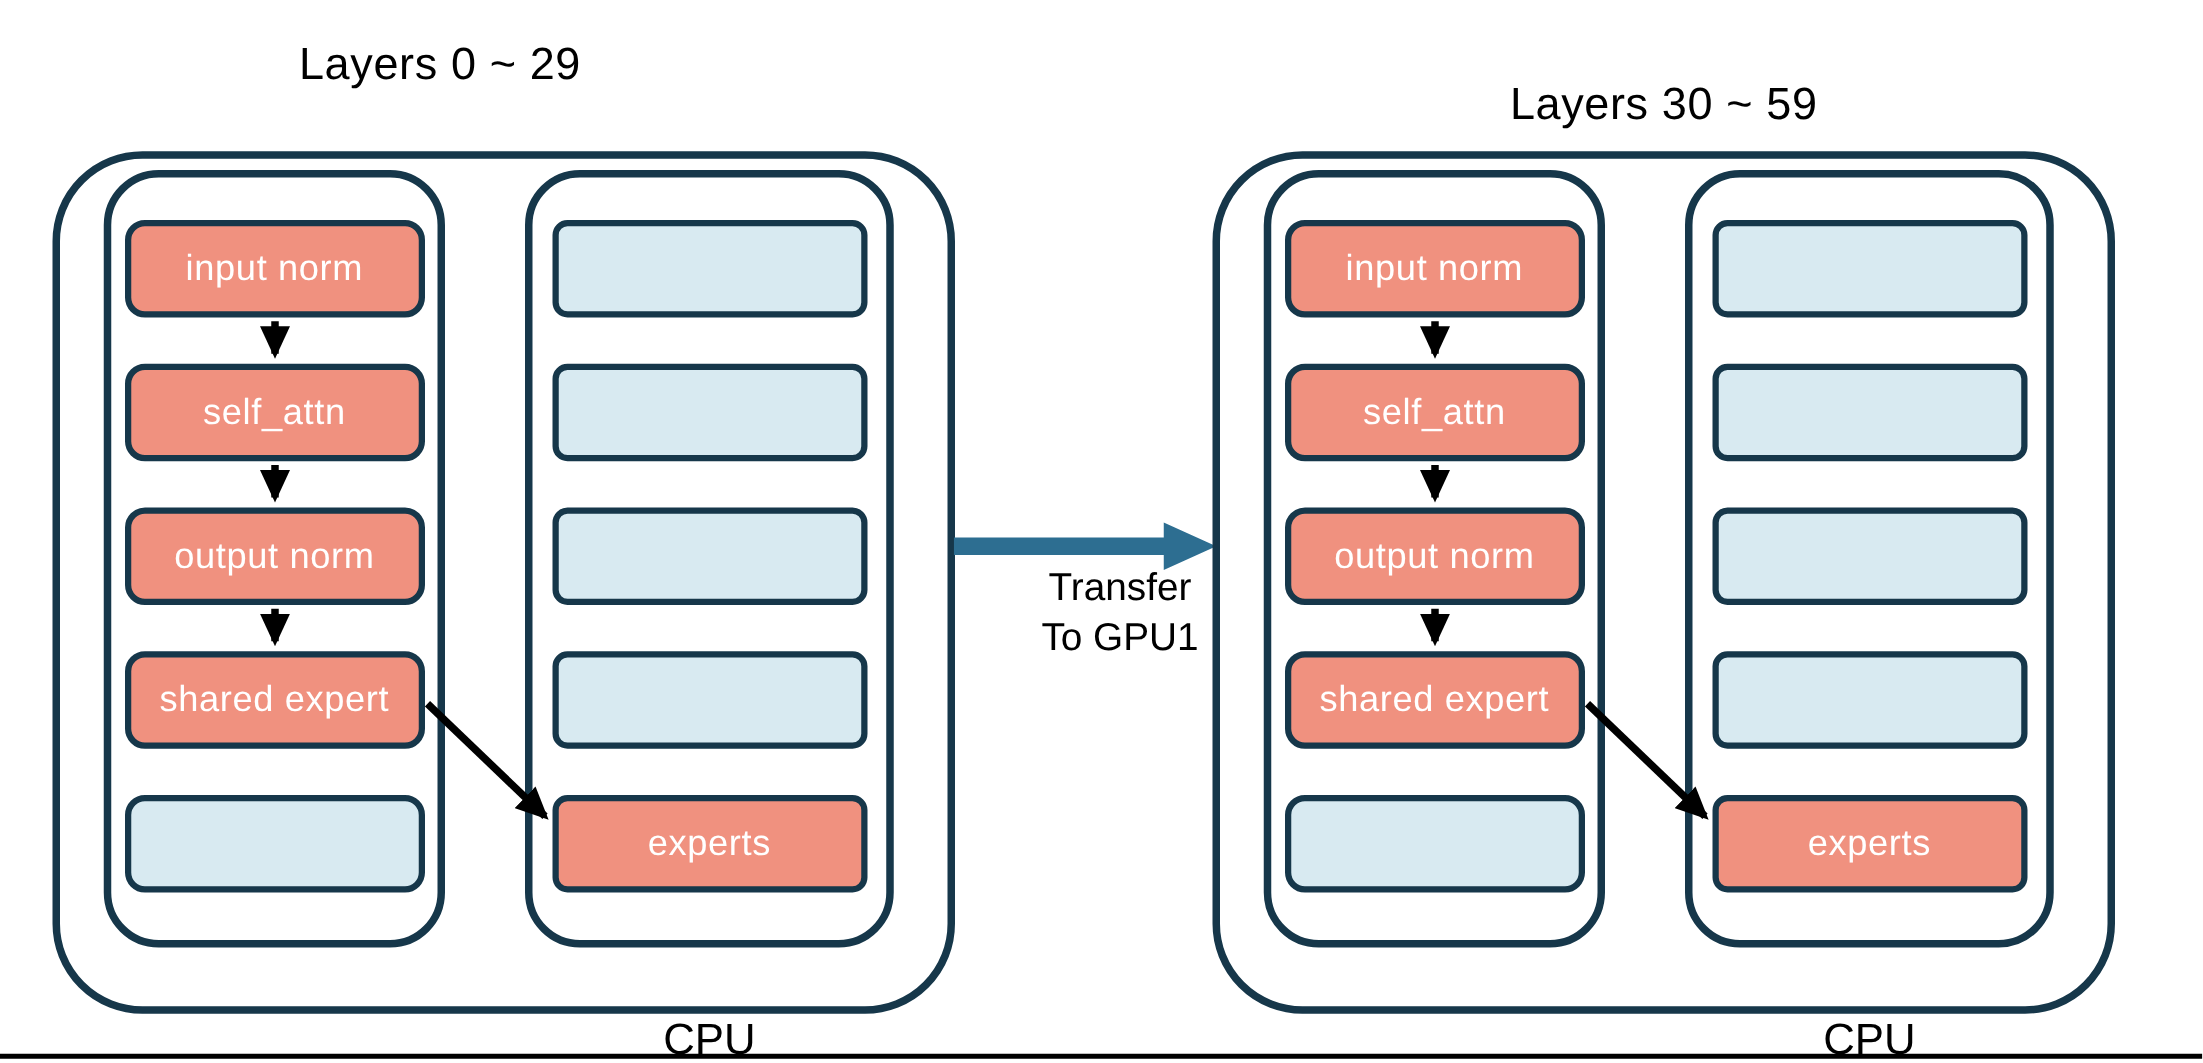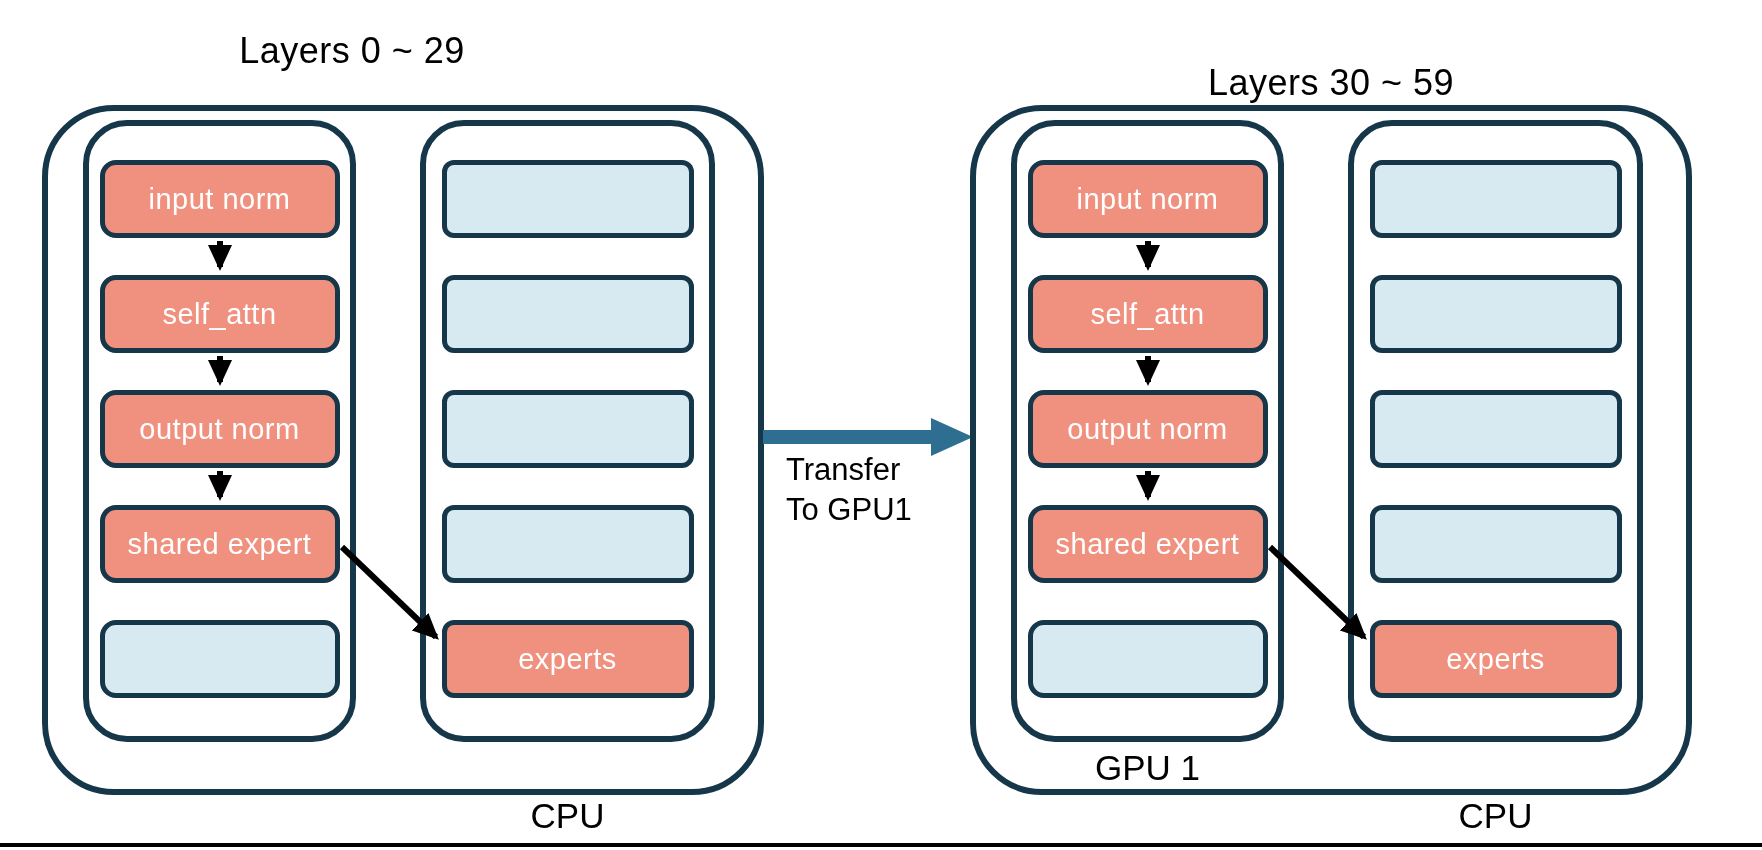--- a/index.html
+++ b/index.html
@@ -17,21 +17,21 @@
     top: 28px;
     height: 46px;
     text-align: center;
     font-size: 36px;
     line-height: 46px;
     color: var(--ink, #000);
     letter-spacing: 0.5px;
   }
   .group {
     position: absolute;
-    top: 105px;
+    top: 121px;
     width: 722px;
     height: 690px;
     border: 6px solid var(--navy, #16374a);
     border-radius: 72px;
     background: transparent;
   }
   .device-col {
     position: absolute;
     top: 9px;
     height: 622px;
@@ -84,20 +84,21 @@
     width: 212px;
     height: 50px;
   }
   .transfer-label {
     position: absolute;
     top: 450px;
     width: 220px;
     font-size: 31px;
     line-height: 40px;
     color: var(--ink, #000);
+    text-align: center;
   }
   .bottom-rule {
     position: absolute;
     left: 0;
     top: 843px;
     width: 1762px;
     height: 4px;
     background: var(--ink, #000);
   }
 </style>
@@ -214,18 +215,17 @@
         <marker id="ah1" markerUnits="userSpaceOnUse" markerWidth="26" markerHeight="24" refX="22" refY="12" orient="auto">
           <polygon points="0,0 26,12 0,24" fill="#000"></polygon>
         </marker>
       </defs>
       <line x1="172" y1="130" x2="172" y2="156" stroke="#000" stroke-width="6" marker-end="url(#ah1)"></line>
       <line x1="172" y1="245" x2="172" y2="271" stroke="#000" stroke-width="6" marker-end="url(#ah1)"></line>
       <line x1="172" y1="360" x2="172" y2="386" stroke="#000" stroke-width="6" marker-end="url(#ah1)"></line>
       <line x1="294" y1="436" x2="388" y2="526" stroke="#000" stroke-width="6" marker-end="url(#ah1)"></line>
     </svg>
 
-    <div class="device-label gpu-label">GPU 1</div>
     <div class="device-label cpu-label">CPU</div>
   </div>
 
   <div class="bottom-rule"></div>
 </div>
 
 </body></html>

